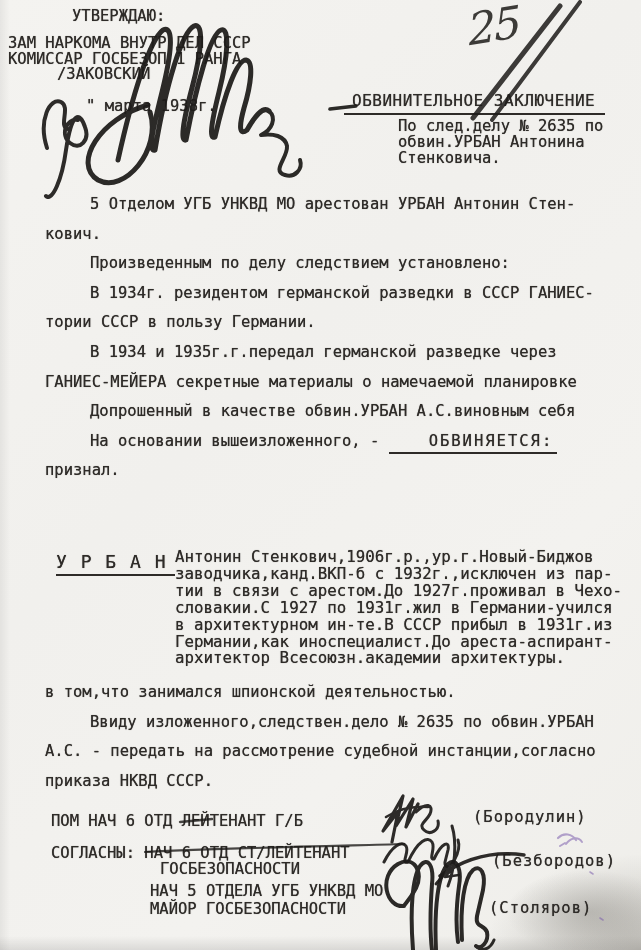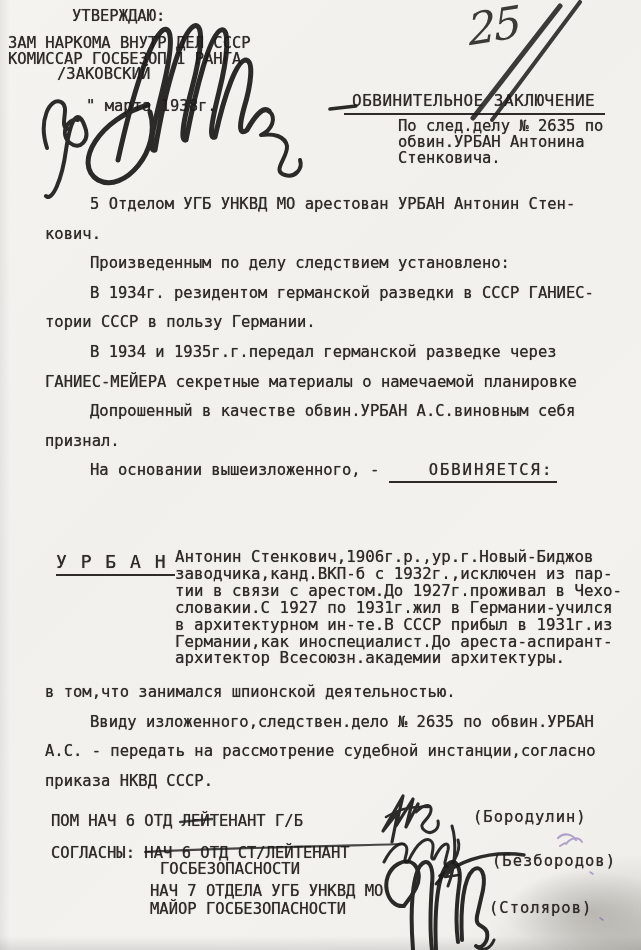--- a/index.html
+++ b/index.html
@@ -73,22 +73,22 @@
 
   <div class="abs bodyblock" style="left:45px;top:190px;">
     <div class="tw bl ind">5 Отделом УГБ УНКВД МО арестован УРБАН Антонин Стен-</div>
     <div class="tw bl">кович.</div>
     <div class="tw bl ind">Произведенным по делу следствием установлено:</div>
     <div class="tw bl ind">В 1934г. резидентом германской разведки в СССР ГАНИЕС-</div>
     <div class="tw bl">тории СССР в пользу Германии.</div>
     <div class="tw bl ind">В 1934 и 1935г.г.передал германской разведке через</div>
     <div class="tw bl">ГАНИЕС-МЕЙЕРА секретные материалы о намечаемой планировке</div>
     <div class="tw bl ind">Допрошенный в качестве обвин.УРБАН А.С.виновным себя</div>
+    <div class="tw bl ind"><span>На основании вышеизложенного, - </span><span class="uword">ОБВИНЯЕТСЯ:</span></div>
     <div class="tw bl">признал.</div>
-    <div class="tw bl ind"><span>На основании вышеизложенного, - </span><span class="uword">ОБВИНЯЕТСЯ:</span></div>
   </div>
 
   <div class="abs tw accused-name" style="left:56px;top:551px;">У Р Б А Н</div>
 
   <div class="abs accused-details" style="left:175px;top:549px;">
     <div class="tw">Антонин Стенкович,1906г.р.,ур.г.Новый-Биджов</div>
     <div class="tw">заводчика,канд.ВКП-б с 1932г.,исключен из пар-</div>
     <div class="tw">тии в связи с арестом.До 1927г.проживал в Чехо-</div>
     <div class="tw">словакии.С 1927 по 1931г.жил в Германии-учился</div>
     <div class="tw">в архитектурном ин-те.В СССР прибыл в 1931г.из</div>
@@ -103,21 +103,21 @@
     <div class="tw bl">приказа НКВД СССР.</div>
   </div>
 
   <div class="abs tw sigtitle" style="left:51px;top:812px;">ПОМ НАЧ 6 ОТД ЛЕЙТЕНАНТ Г/Б</div>
   <div class="abs tw signame" style="left:473px;top:808px;">(Бородулин)</div>
 
   <div class="abs tw sigtitle" style="left:51px;top:844px;">СОГЛАСНЫ: НАЧ 6 ОТД СТ/ЛЕЙТЕНАНТ</div>
   <div class="abs tw sigtitle" style="left:160px;top:860px;">ГОСБЕЗОПАСНОСТИ</div>
   <div class="abs tw signame" style="left:492px;top:852px;">(Безбородов)</div>
 
-  <div class="abs tw sigtitle" style="left:150px;top:882px;">НАЧ 7 ОТДЕЛА УГБ УНКВД МО</div>
+  <div class="abs tw sigtitle" style="left:150px;top:882px;">НАЧ 5 ОТДЕЛА УГБ УНКВД МО</div>
   <div class="abs tw sigtitle" style="left:150px;top:900px;">МАЙОР ГОСБЕЗОПАСНОСТИ</div>
   <div class="abs tw signame" style="left:489px;top:899px;">(Столяров)</div>
 
   <svg class="overlay" width="641" height="950" viewBox="0 0 641 950">
 
     <g opacity=".92">
       <path class="sig" stroke-width="4" d="M47,148 C38,120 50,97 61,102 C71,107 58,127 68,129"></path>
       <path class="sig" stroke-width="4" d="M78,120 C66,118 60,135 70,143 C80,151 90,140 85,127 C80,112 72,110 66,150 C62,180 52,202 46,196"></path>
     </g>
 

